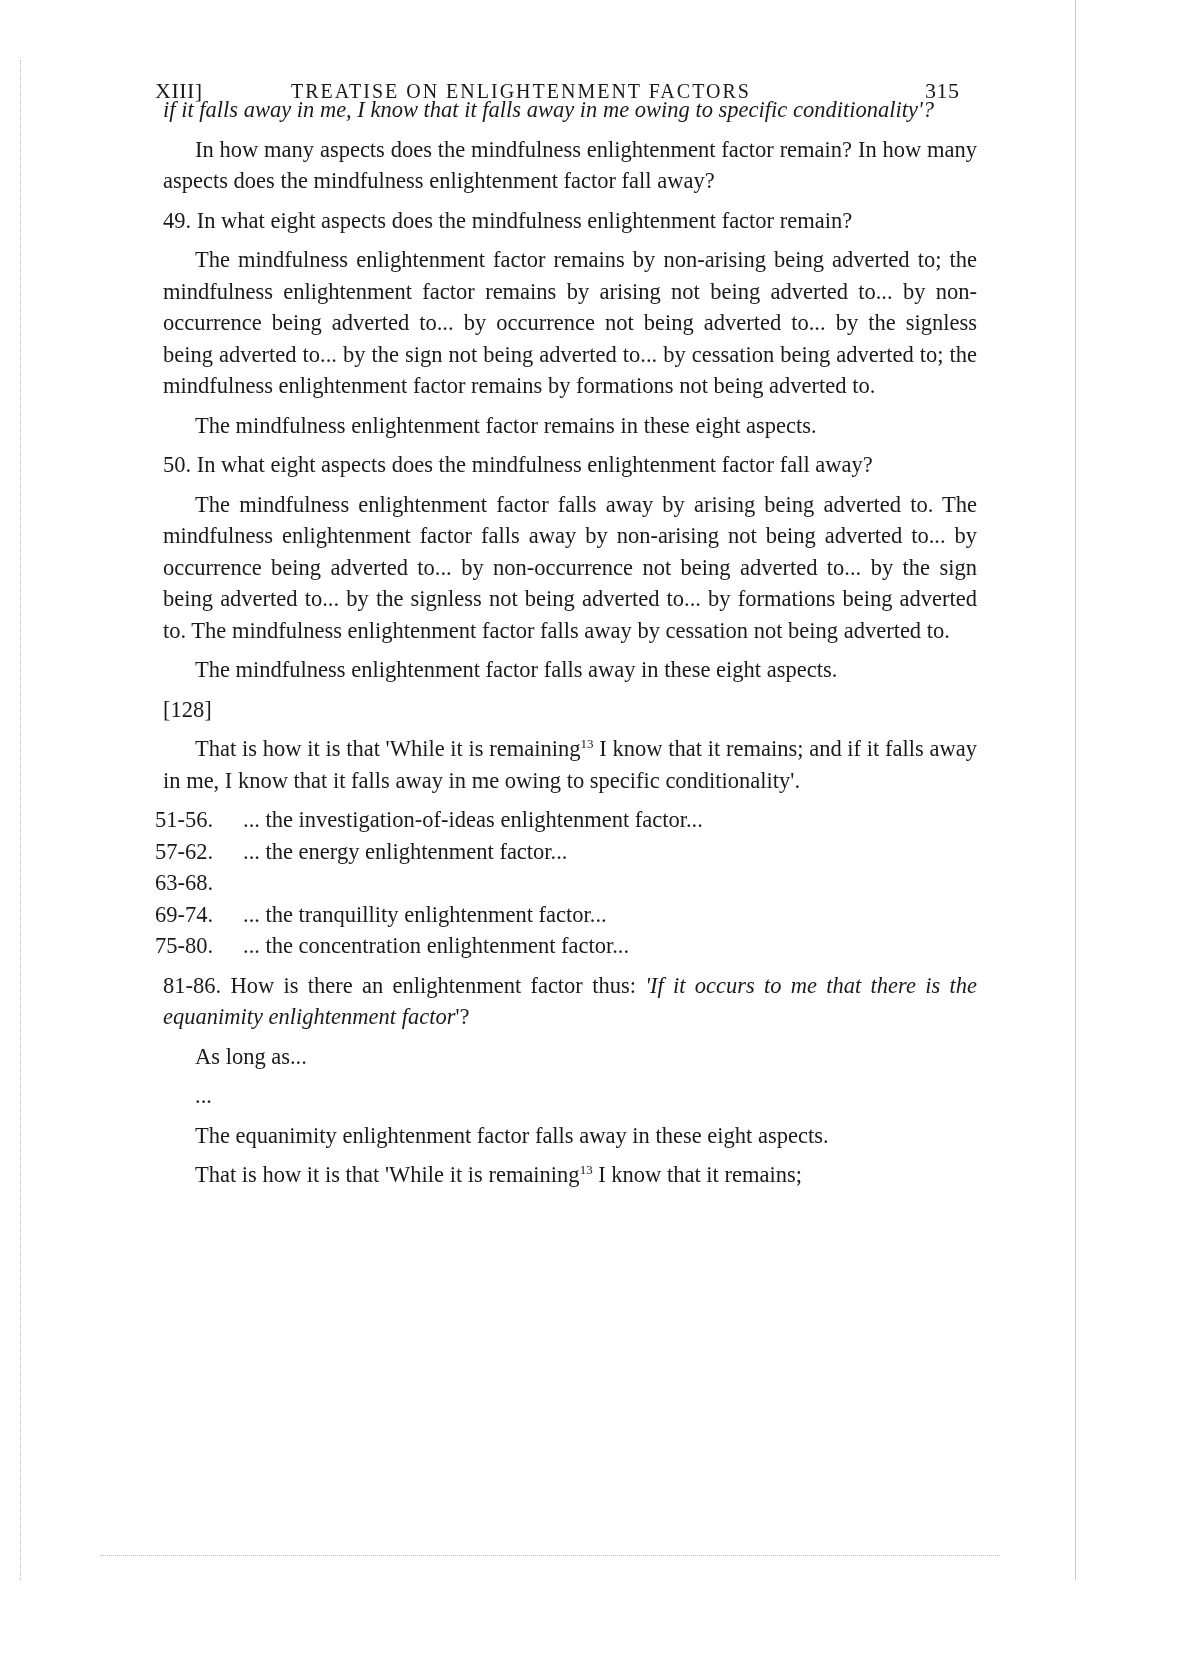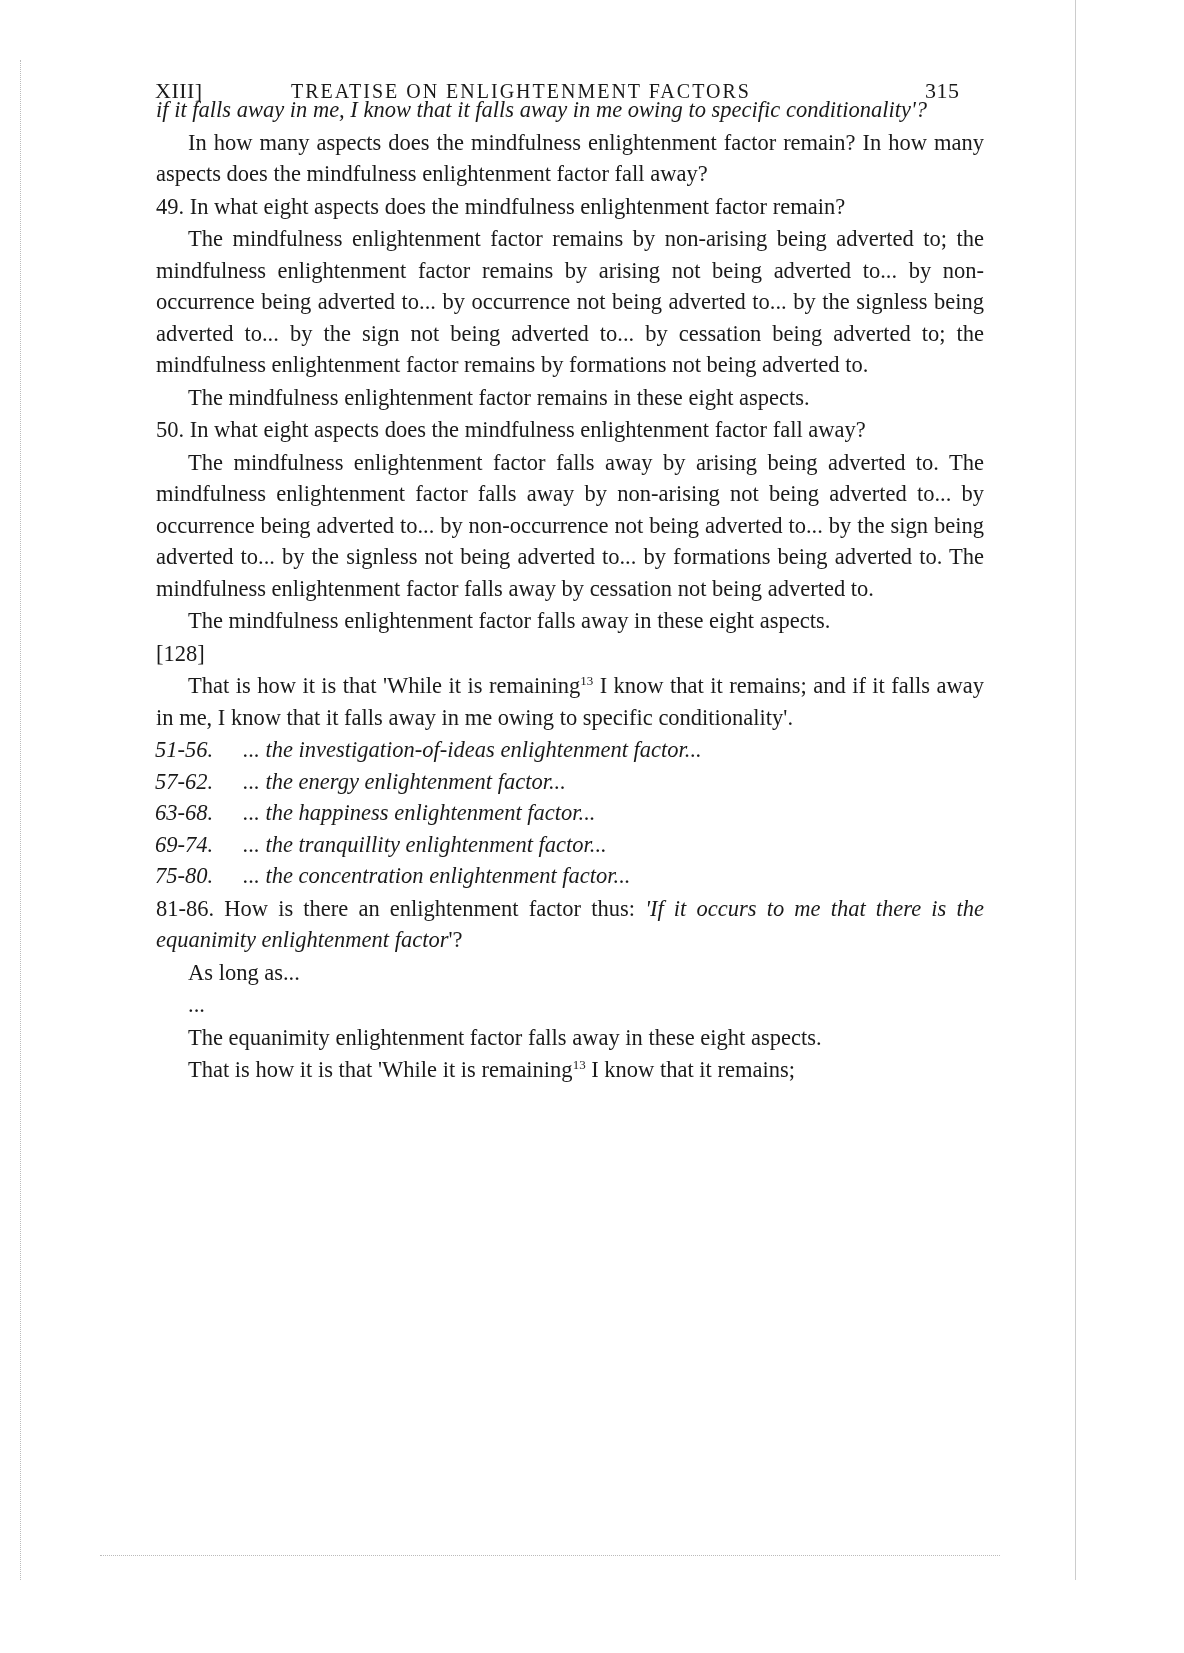--- a/index.html
+++ b/index.html
@@ -10,24 +10,24 @@
     .page {
       position: absolute; left: 155px; top: 42px; width: 830px;
     }
     .running-head {
       display: flex; align-items: baseline; font-size: 22px; height: 40px; letter-spacing: 0.5px;
     }
     .rh-left { width: 120px; }
     .rh-title { flex: 1; letter-spacing: 2px; font-size: 20px; text-align: left; padding-left: 16px; margin-top: 38px; }
     .rh-page { width: 60px; text-align: left; }
     .body { font-size: 22.5px; line-height: 31.5px; text-align: justify; margin-top: 12px; }
-    .p { margin: 1px; }
+    .p { margin: 8px; }
     .indent { text-indent: 32px; }
     .it { font-style: italic; }
-    .list-row { display: flex; font-style: italic; }
+    .list-row { display: flex; }
     .list-num { width: 88px; flex: none; }
     sup { font-size: 13px; line-height: 0; }
     .left-rule { position: absolute; left: 20px; top: 60px; height: 1520px; border-left: 1px dotted #bbb; }
     .right-rule { position: absolute; left: 1075px; top: 0px; height: 1580px; border-left: 1px solid #ccc; }
     .bottom-rule { position: absolute; left: 100px; top: 1555px; width: 900px; border-top: 1px dotted #bbb; }
   </style>
 </head>
 <body>
 
 <div class="left-rule"></div>
@@ -57,21 +57,20 @@
       <div class="list-row">
           <span class="list-num">51-56.</span>
           <span>... the investigation-of-ideas enlightenment factor...</span>
         </div>
       <div class="list-row">
           <span class="list-num">57-62.</span>
           <span>... the energy enlightenment factor...</span>
         </div>
       <div class="list-row">
           <span class="list-num">63-68.</span>
-          <span>... the happiness enlightenment factor...</span>
         </div>
       <div class="list-row">
           <span class="list-num">69-74.</span>
           <span>... the tranquillity enlightenment factor...</span>
         </div>
       <div class="list-row">
           <span class="list-num">75-80.</span>
           <span>... the concentration enlightenment factor...</span>
         </div>
     </div>

